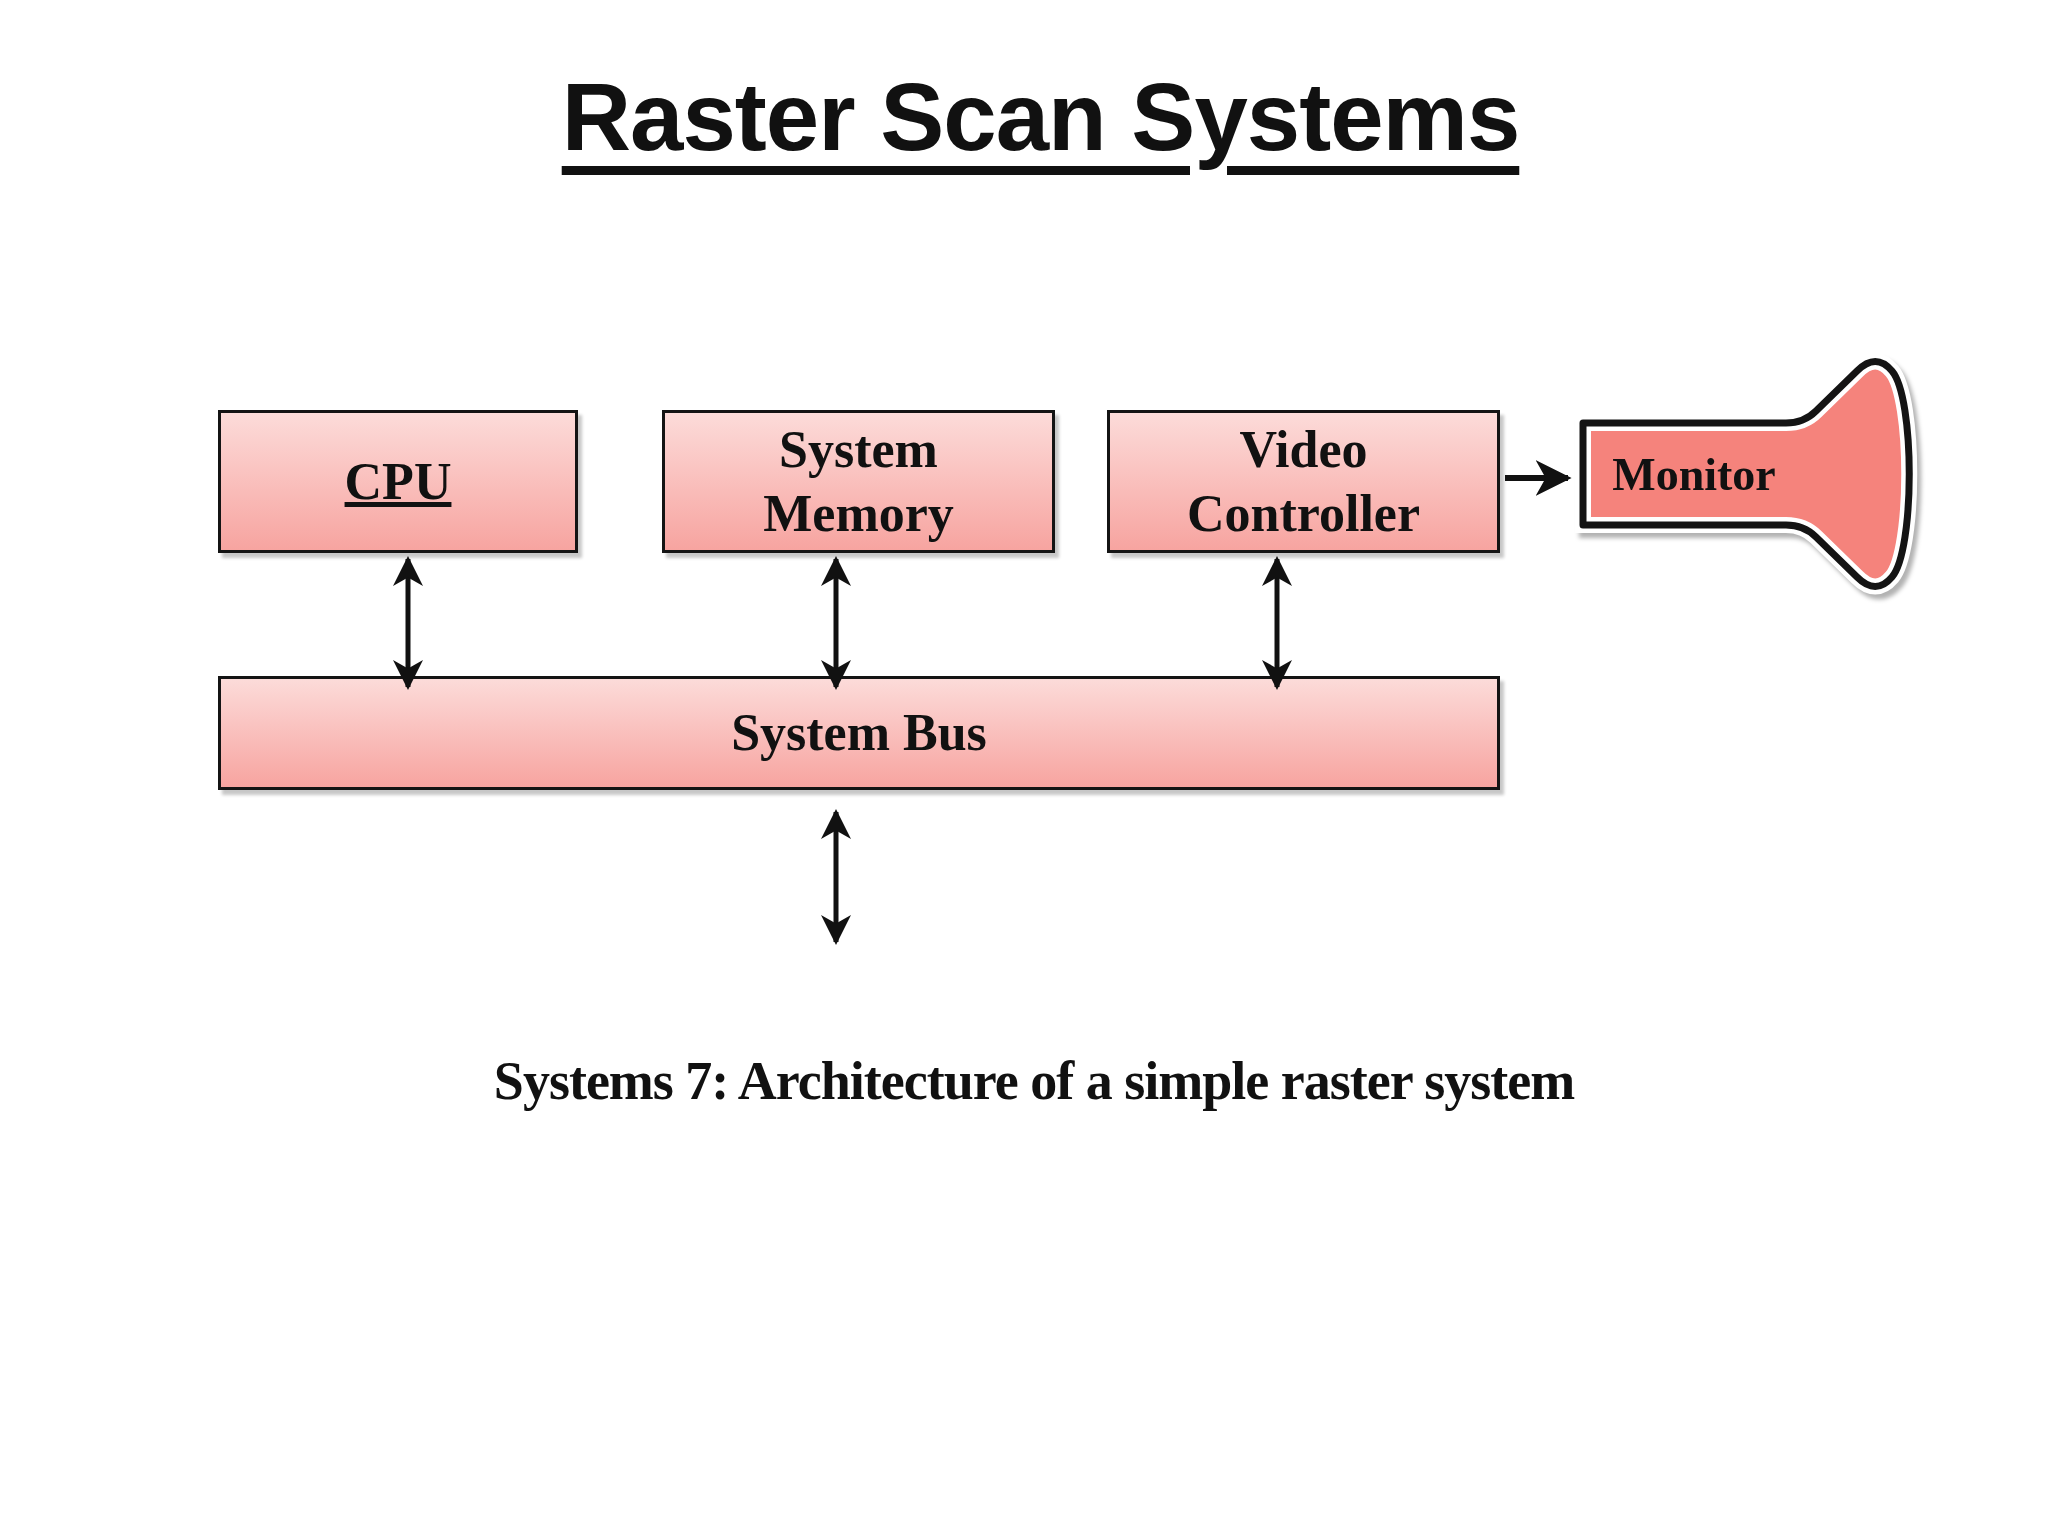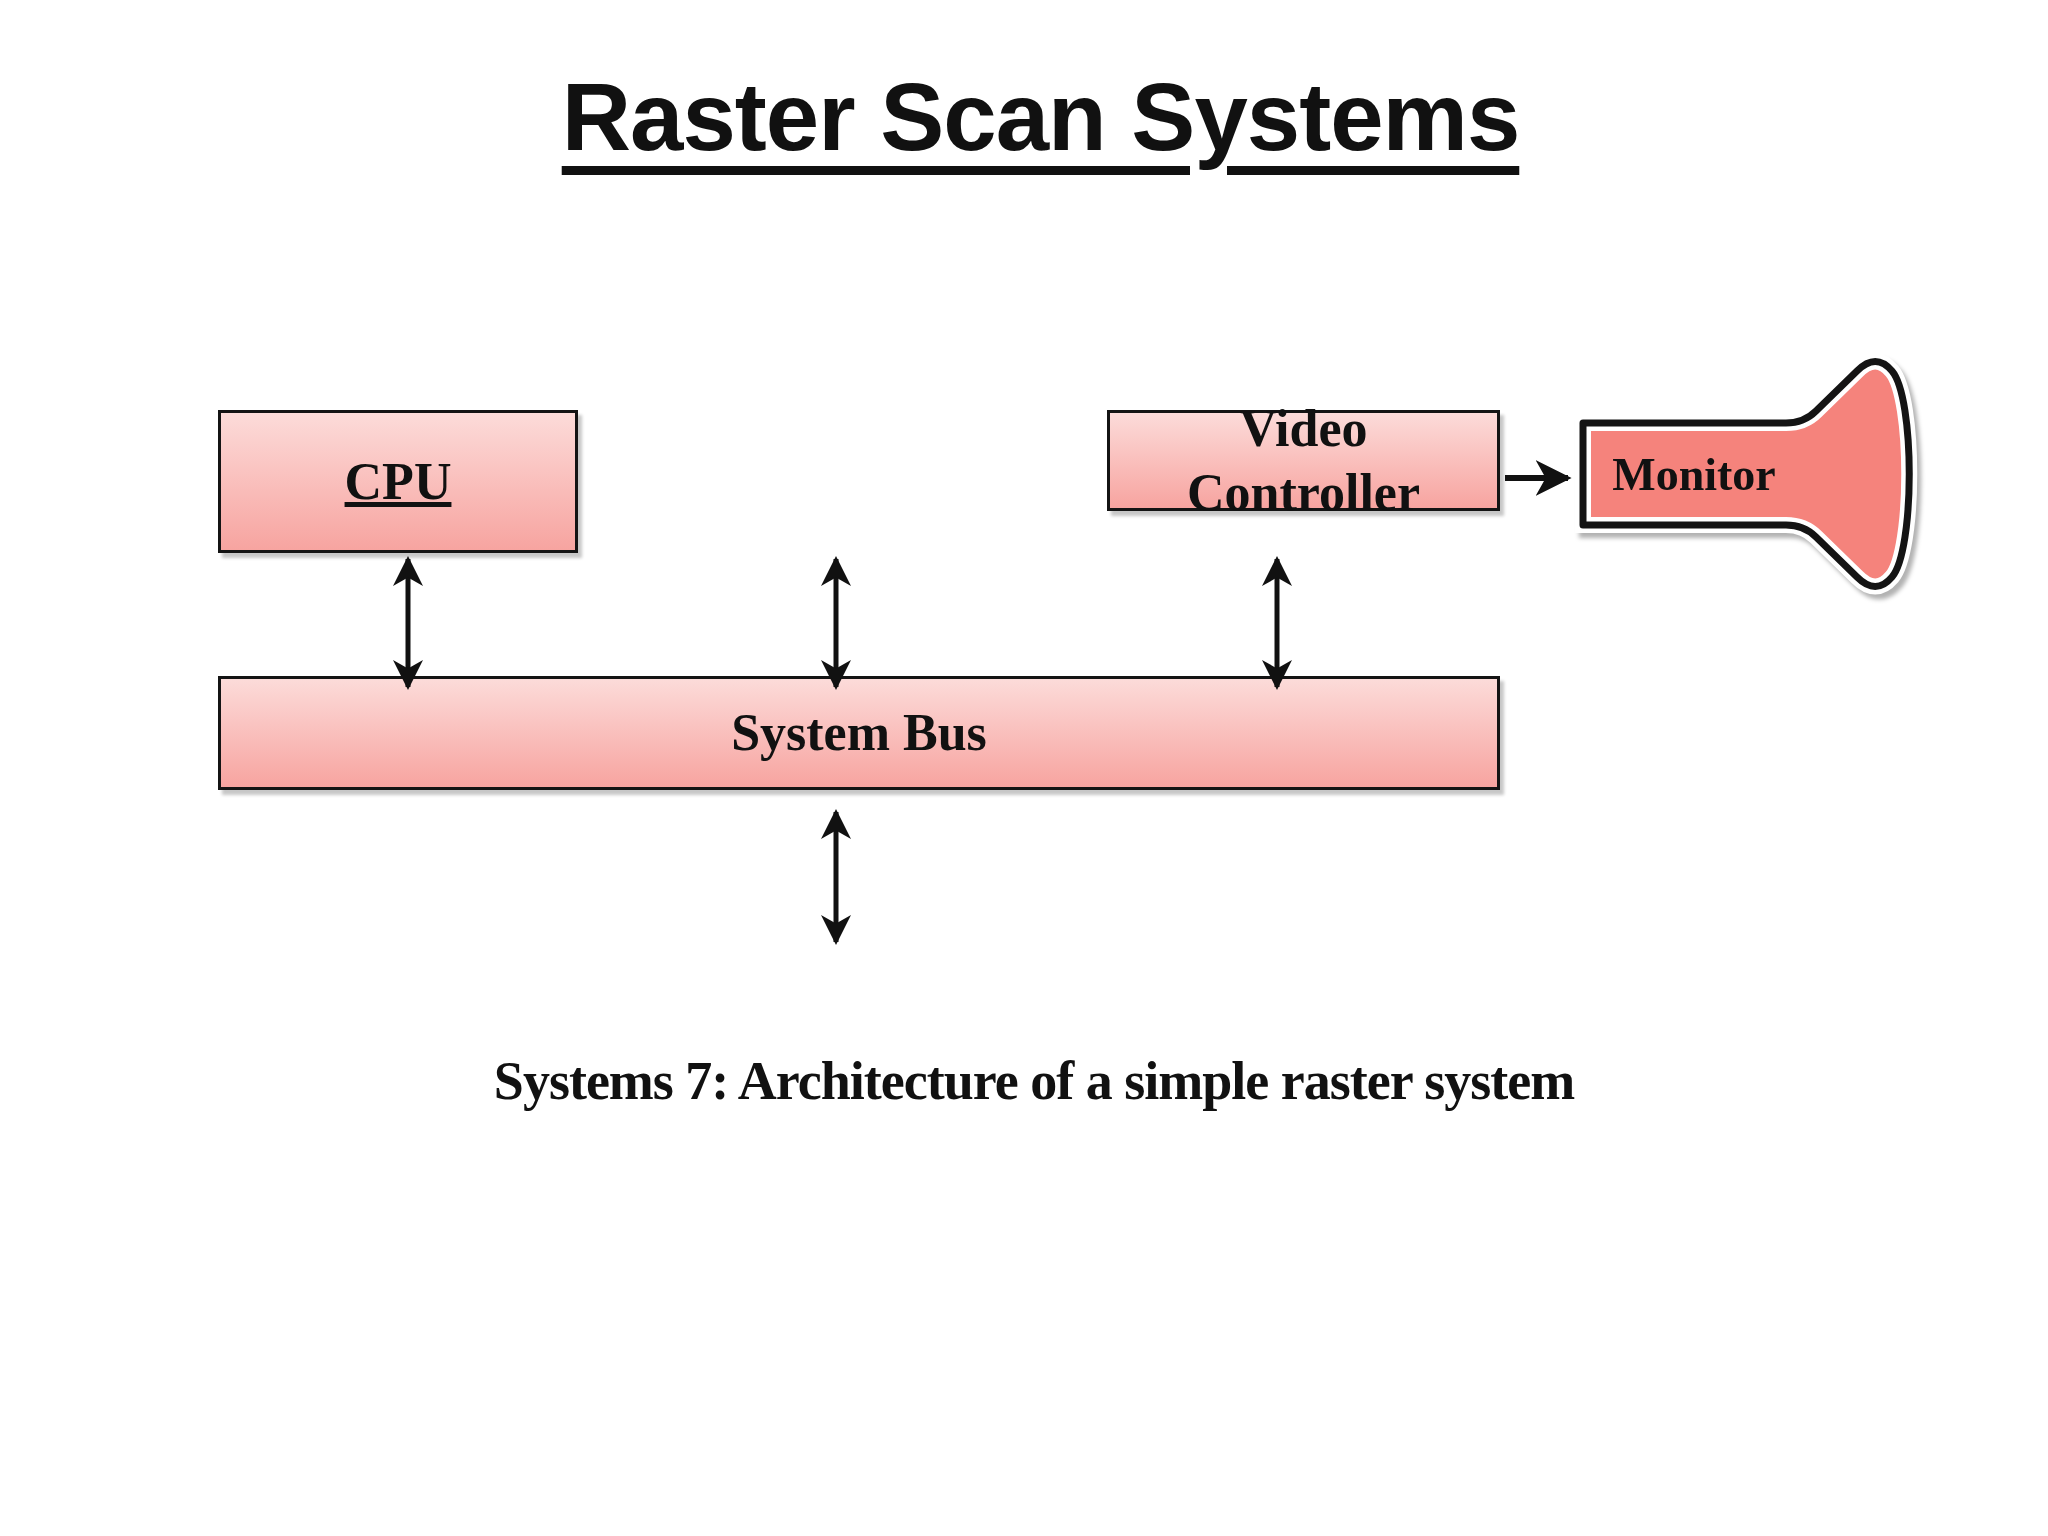--- a/index.html
+++ b/index.html
@@ -16,21 +16,21 @@
   
   .box{position:absolute;box-sizing:border-box;
        background:linear-gradient(to bottom,var(--box-gradient-top,#fcdbd9),var(--box-gradient-bottom,#f7a4a0));
        border:3px solid var(--outline,#111);
        box-shadow:4px 5px 3px rgba(0,0,0,0.22);
        display:flex;align-items:center;justify-content:center;}
   .box .lbl{font-weight:700;font-size:52px;line-height:1.22;text-align:center;
             white-space:pre-line;color:var(--ink,#111);}
   .box-cpu{left:218px;top:410px;width:360px;height:143px;text-decoration:underline;}
   .box-mem{left:662px;top:410px;width:393px;height:143px;}
-  .box-vc {left:1107px;top:410px;width:393px;height:101px;}
+  .box-vc {left:1107px;top:410px;width:393px;height:143px;}
   .box-bus{left:218px;top:676px;width:1282px;height:114px;}
 
   
   .io-label{position:absolute;top:956px;left:836px;transform:translateX(-50%);
             font-weight:700;font-size:50px;white-space:nowrap;color:var(--ink,#111);}
   .caption{position:absolute;top:1050px;left:20px;right:0;text-align:center;
            font-weight:700;font-size:54px;letter-spacing:-1px;color:var(--ink,#111);}
 
   
   .overlay{position:absolute;left:0;top:0;width:2048px;height:1536px;pointer-events:none;}
@@ -48,20 +48,24 @@
 <body>
 
 <div class="stage">
 
   <h1 class="title">Raster Scan Systems</h1>
 
   <div class="box box-cpu">
     <span class="lbl">CPU</span>
   </div>
 
+  <div class="box box-mem">
+    <span class="lbl">System
+Memory</span>
+  </div>
 
   <div class="box box-vc">
     <span class="lbl">Video
 Controller</span>
   </div>
 
   <div class="box box-bus">
     <span class="lbl">System Bus</span>
   </div>
 

